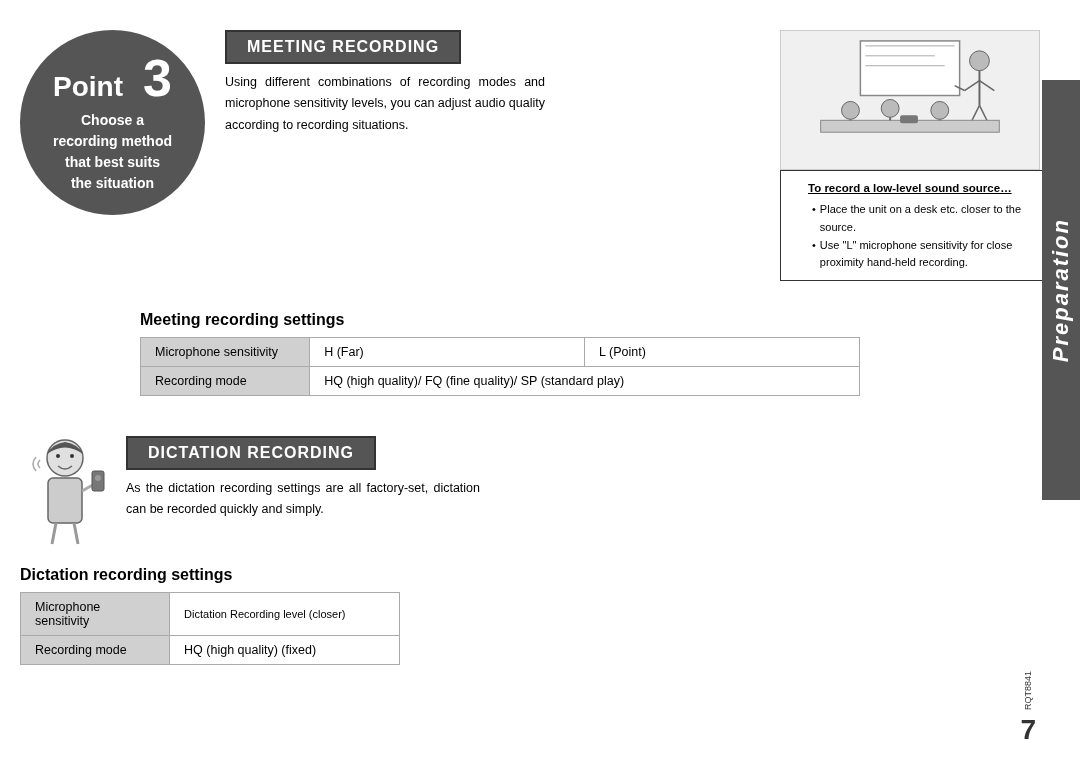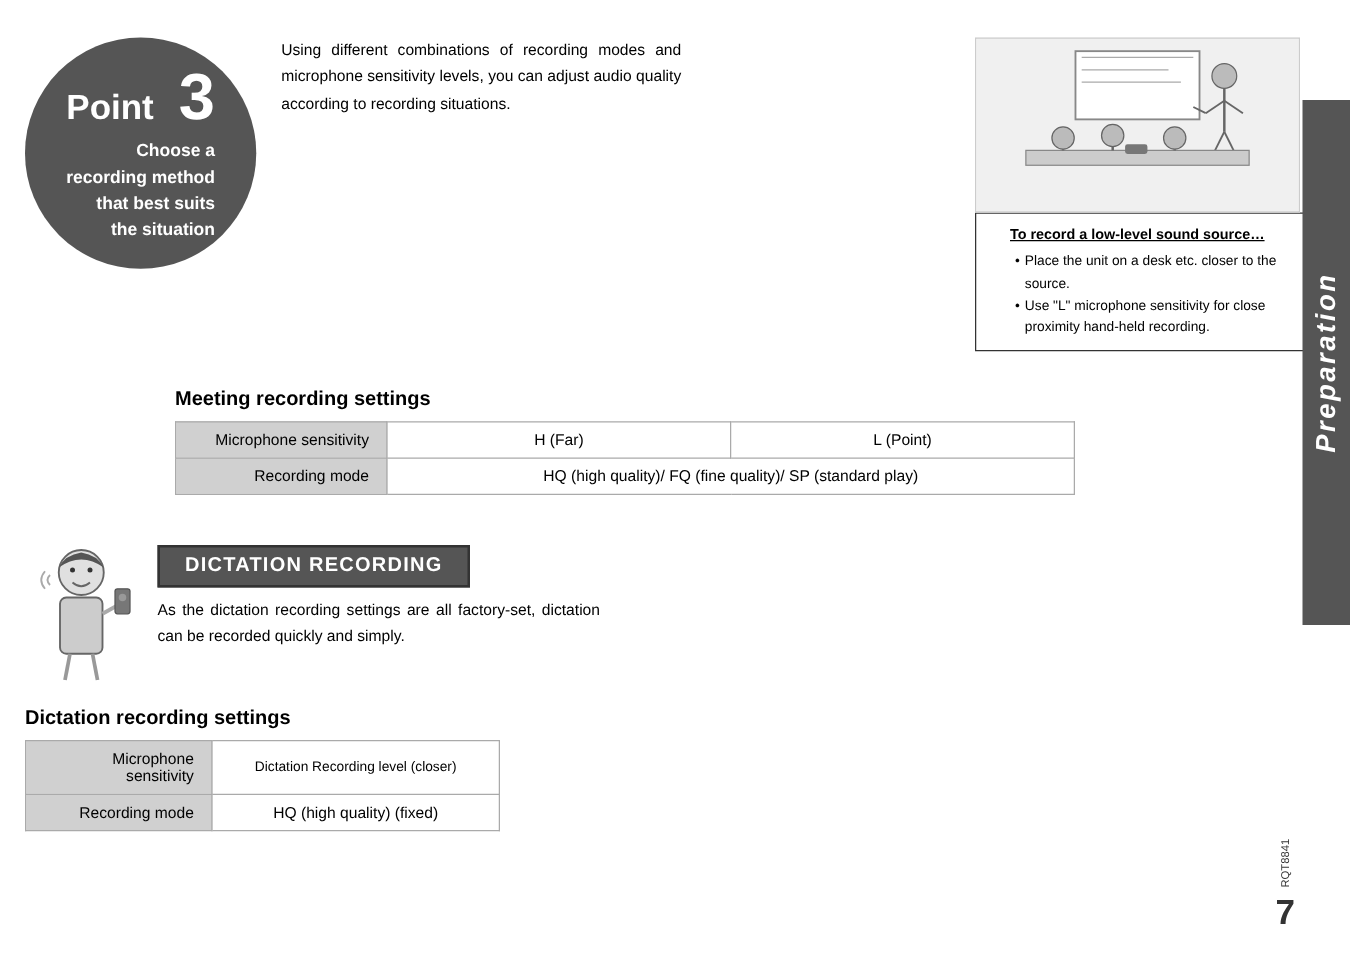--- a/index.html
+++ b/index.html
@@ -99,21 +99,21 @@
     .point-number {
       font-size: 52px;
       font-weight: bold;
       line-height: 1;
     }
     .point-subtitle {
       font-size: 14px;
       font-weight: bold;
       line-height: 1.5;
       margin-top: 6px;
-      text-align: right;
+      text-align: center;
     }
 
     
     .meeting-section {
       flex: 1;
       display: flex;
       flex-direction: column;
       gap: 8px;
     }
 
@@ -191,25 +191,25 @@
       width: 720px;
     }
     table.settings-table td {
       border: 1px solid #aaa;
       padding: 7px 14px;
       font-size: 12.5px;
     }
     .table-header-cell {
       background: #d0d0d0;
       font-size: 12px;
-      text-align: right;
+      text-align: left;
       width: 160px;
     }
     .table-value-cell {
-      text-align: center;
+      text-align: left;
       width: 260px;
     }
 
     
     .bottom-section {
       display: flex;
       flex-direction: column;
       gap: 20px;
       margin-top: 40px;
       align-items: flex-start;
@@ -270,20 +270,23 @@
         <span class="point-number">3</span>
       </div>
       <div class="point-subtitle">
         Choose a<br>recording method<br>that best suits<br>the situation
       </div>
     </div>
 
     <div class="meeting-section">
       <div style="display:flex; gap:10px; align-items:flex-start;">
         <div style="flex:1;">
+          <div style="margin-bottom:8px;">
+            <span class="section-header-box">MEETING RECORDING</span>
+          </div>
           <p class="meeting-description">Using different combinations of recording modes and microphone sensitivity levels, you can adjust audio quality according to recording situations.</p>
         </div>
 
         <div class="meeting-illustration">
           <div class="illustration-box">
 
             <svg viewBox="0 0 260 140" xmlns="http://www.w3.org/2000/svg">
 
               <rect width="260" height="140" fill="#f0f0f0"></rect>
 

